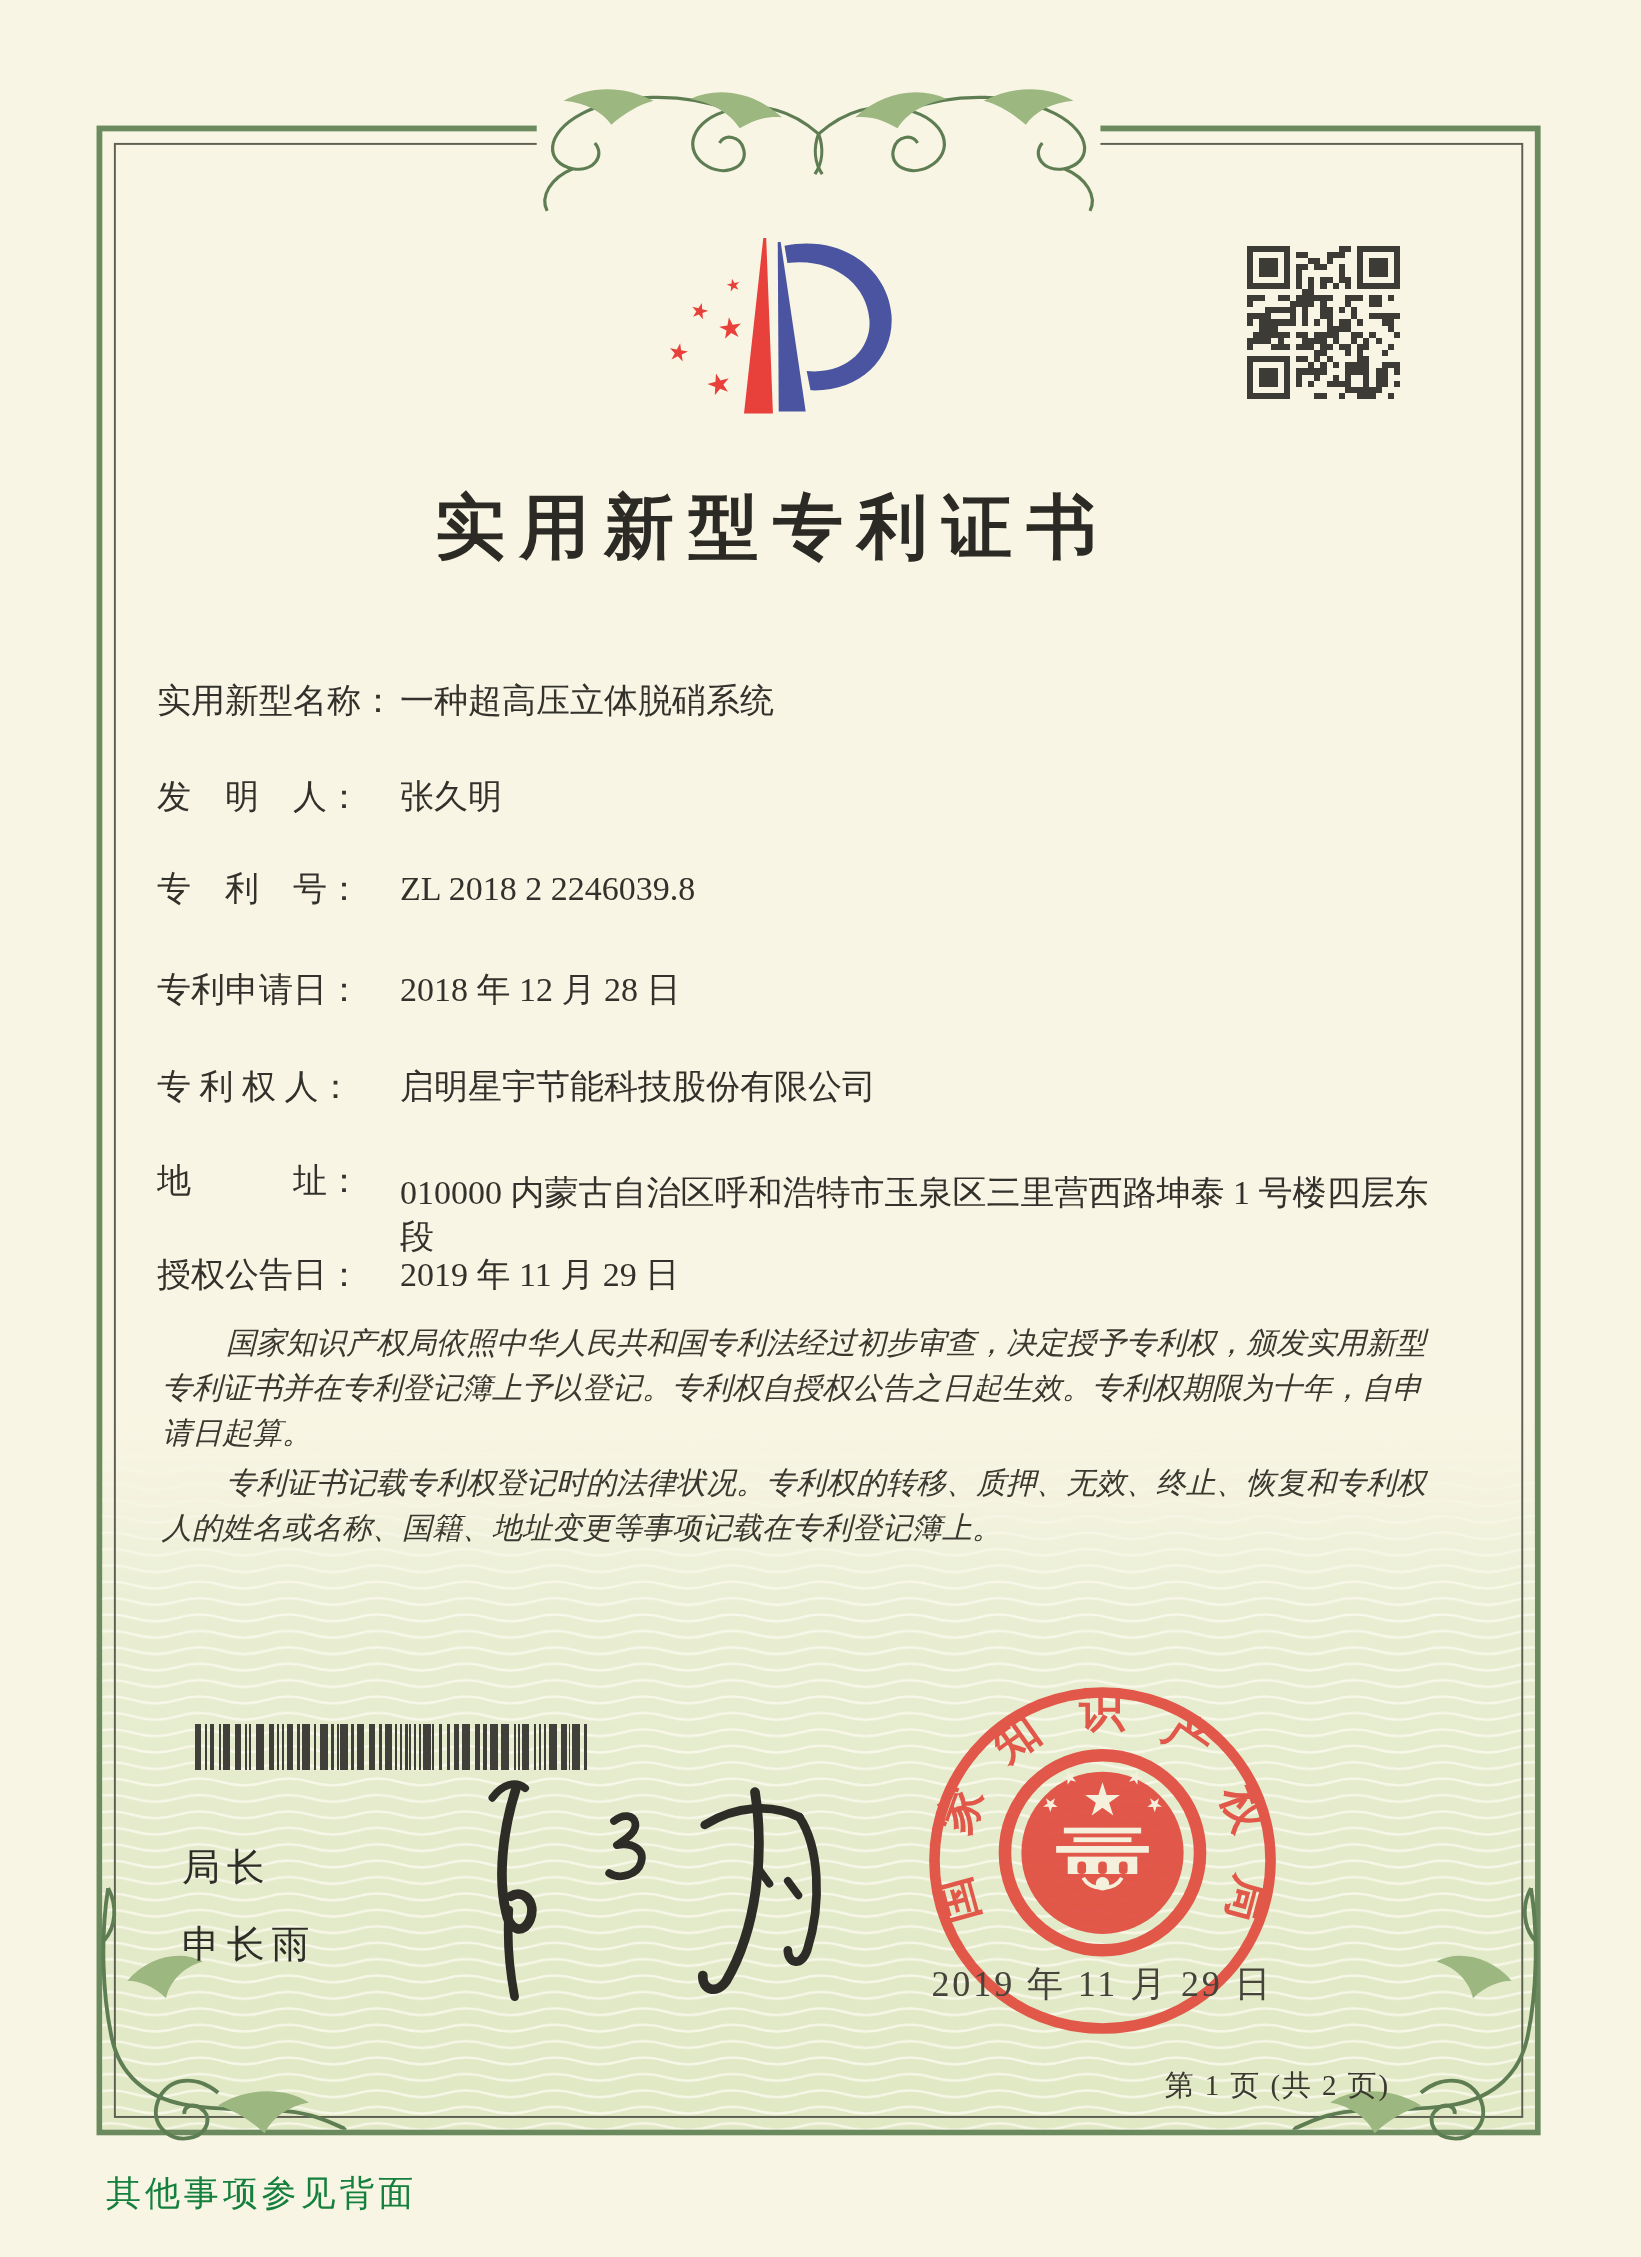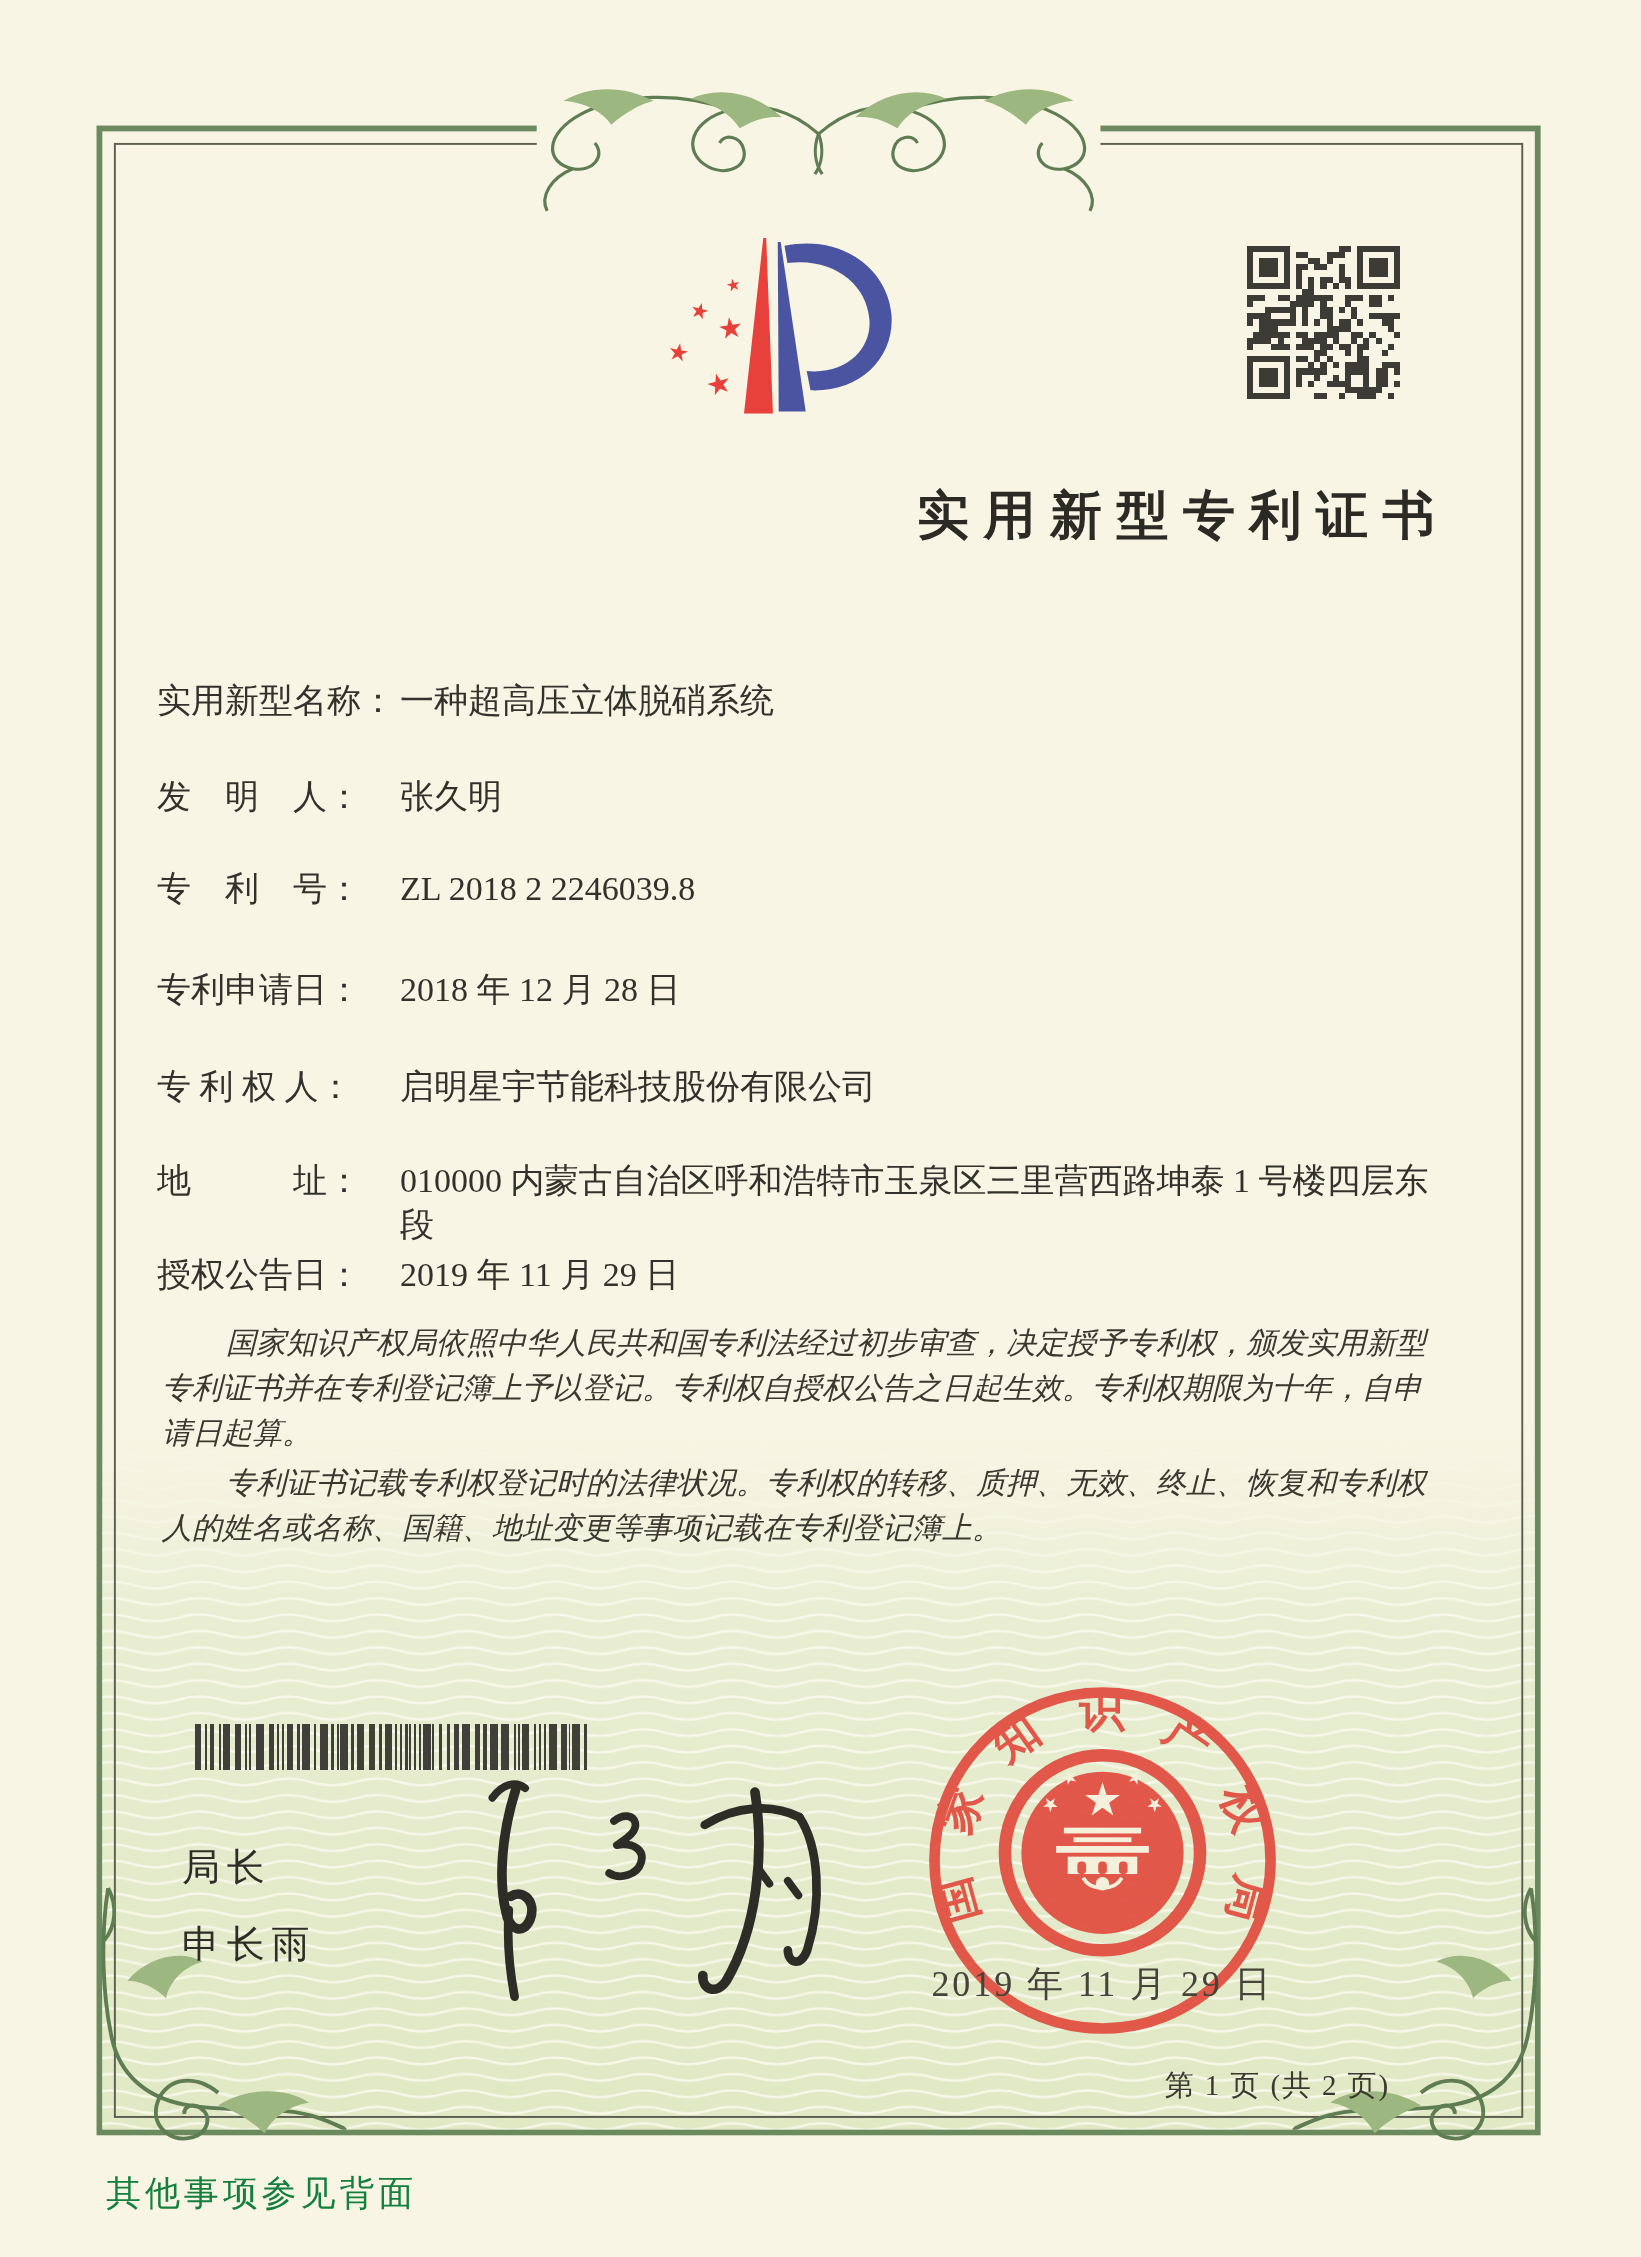--- a/index.html
+++ b/index.html
@@ -1,26 +1,26 @@
 <!DOCTYPE html>
 <html><head>
 <meta charset="utf-8">
 <style>
   html,body{margin:0;padding:0;background:#e8e4d4;}
   .page{position:relative;width:1641px;height:2257px;background:#f9f5e4;overflow:hidden;
         font-family:"Liberation Serif","DejaVu Serif",serif;color:#2f2d28;}
   .abs{position:absolute;}
   svg{display:block;}
   .cert-no{left:153px;top:236px;font-size:36px;letter-spacing:5.8px;color:#3a382f;}
-  .title{left:97px;top:481px;width:1352px;text-align:right;font-size:52px;font-weight:bold;
+  .title{left:97px;top:481px;width:1352px;text-align:center;font-size:70px;font-weight:bold;
          letter-spacing:14.5px;color:#2c2a24;}
   .frow{left:157px;font-size:34px;line-height:44px;color:#33312b;white-space:nowrap;}
   .flabel{display:inline-block;width:243px;vertical-align:top;}
   .fvalue{display:inline-block;vertical-align:top;white-space:normal;}
-  .fvalue.wrapv{width:1041px;}
+  .fvalue.wrapv{width:1041px;margin-top:12px;}
   .frow2{left:784px;font-size:34px;line-height:44px;color:#33312b;white-space:nowrap;}
   .flabel2{display:inline-block;width:205px;vertical-align:top;}
   .paras{left:157px;top:1315px;width:1292px;font-size:30px;line-height:45px;color:#3a382f;}
   .paras p{margin:5px;text-indent:64px;font-style:italic;}
   .officer{left:182px;font-size:38px;letter-spacing:6.8px;color:#2e2c27;
            font-family:"Liberation Sans","DejaVu Sans",sans-serif;font-weight:500;}
   .seal-date{left:917px;top:1960px;width:371px;text-align:center;font-size:36px;
              letter-spacing:2.9px;color:#45433a;}
   .pfoot{left:106px;top:2066px;width:1284px;text-align:right;font-size:29px;color:#3a382f;letter-spacing:1.9px;}
   .bnote{left:106px;top:2170px;width:1274px;text-align:left;font-size:35px;color:#15803d;letter-spacing:3.9px;}

